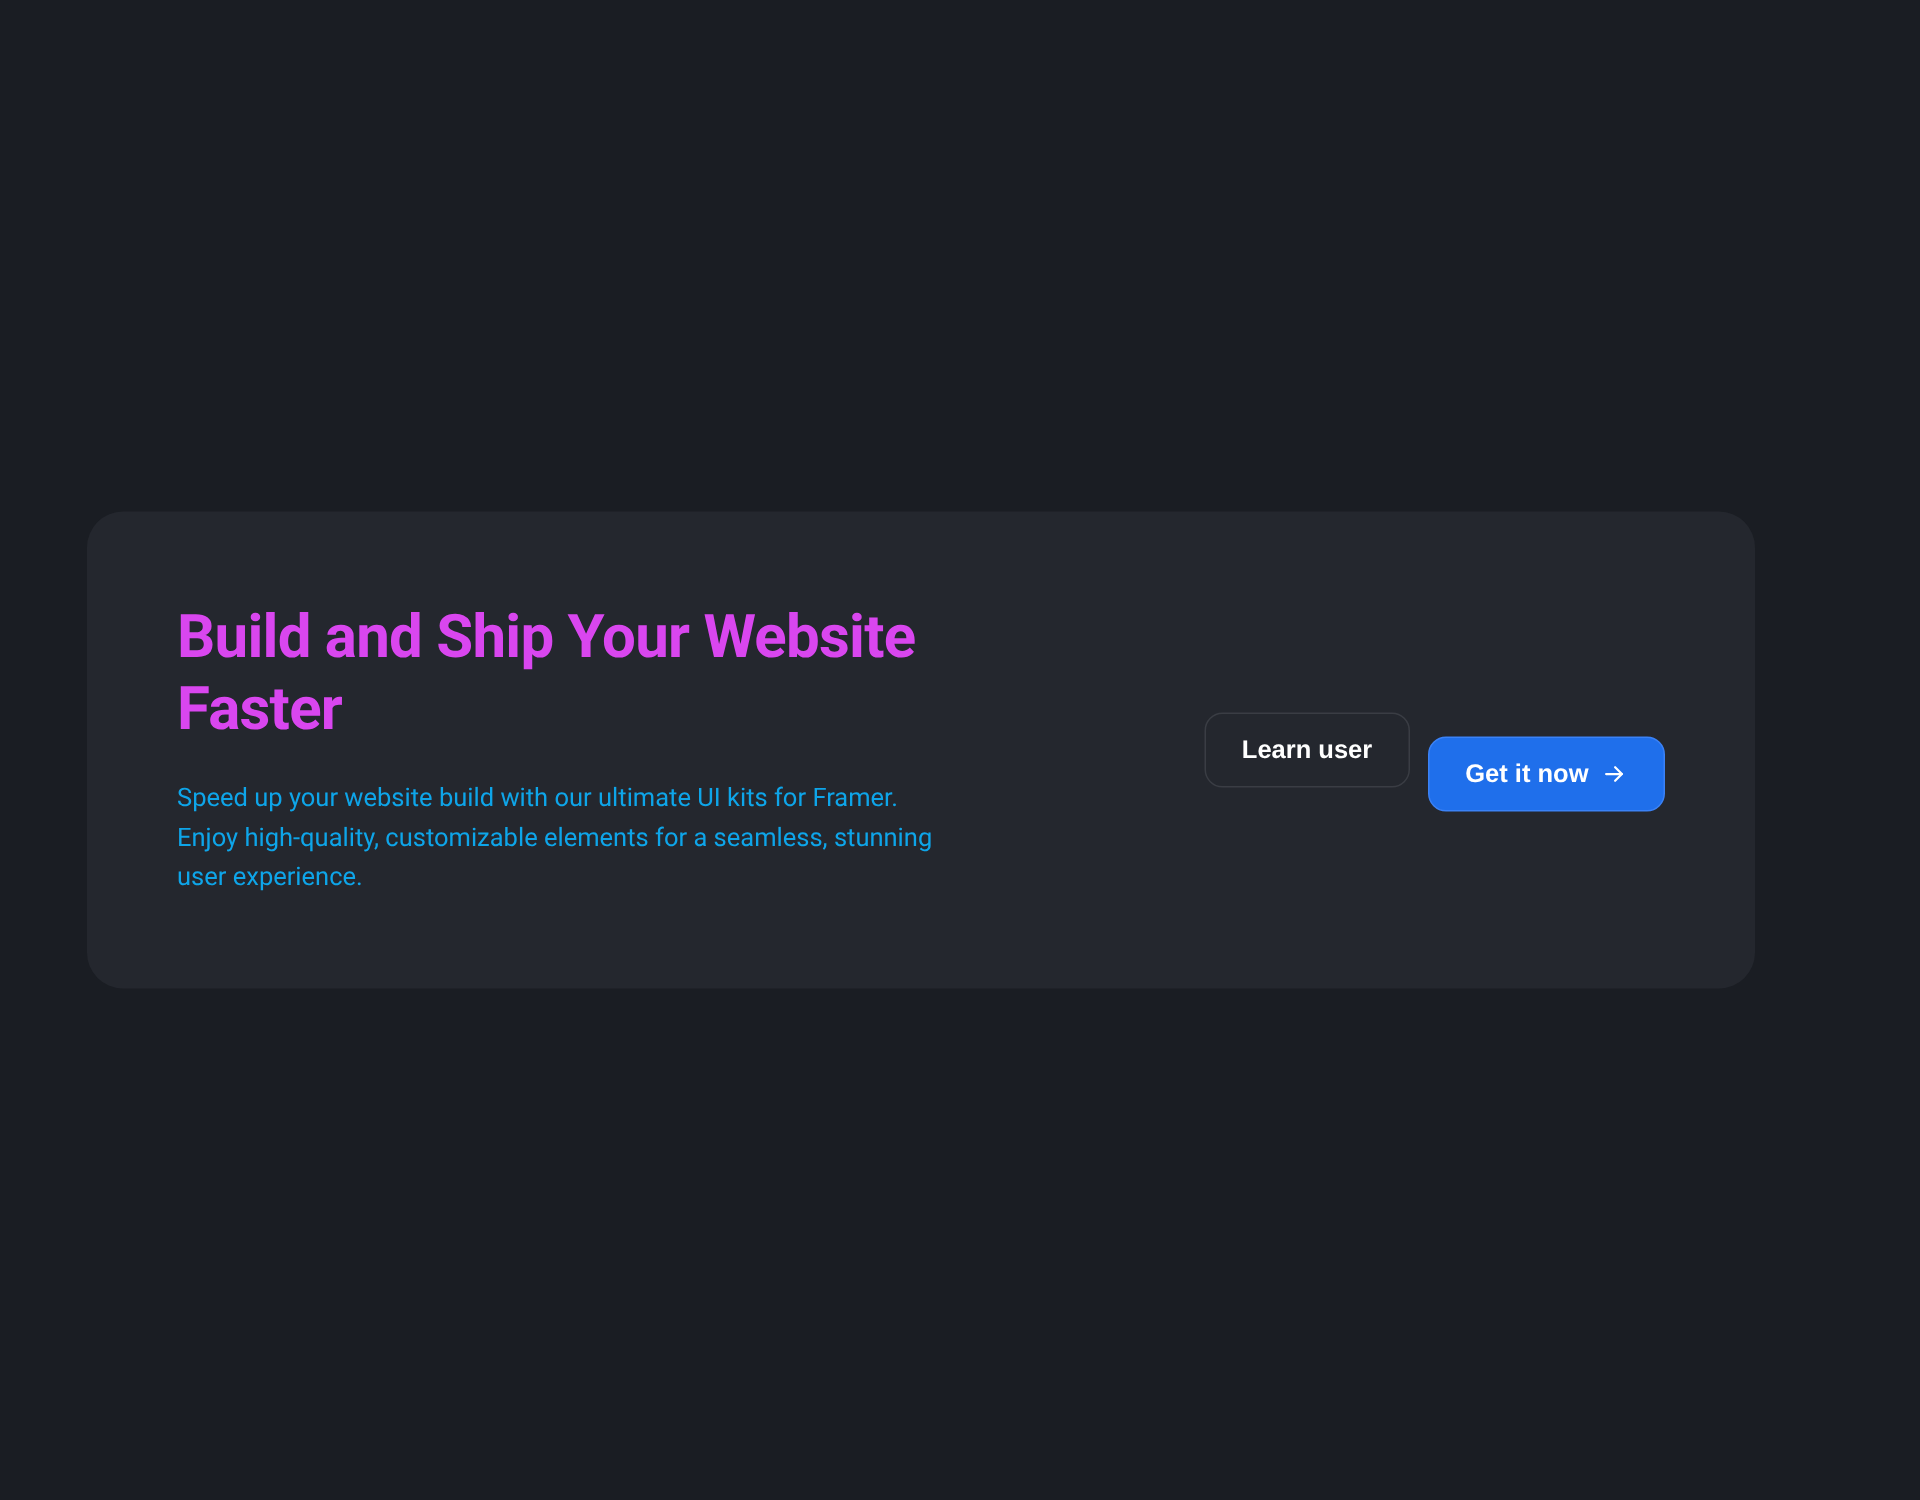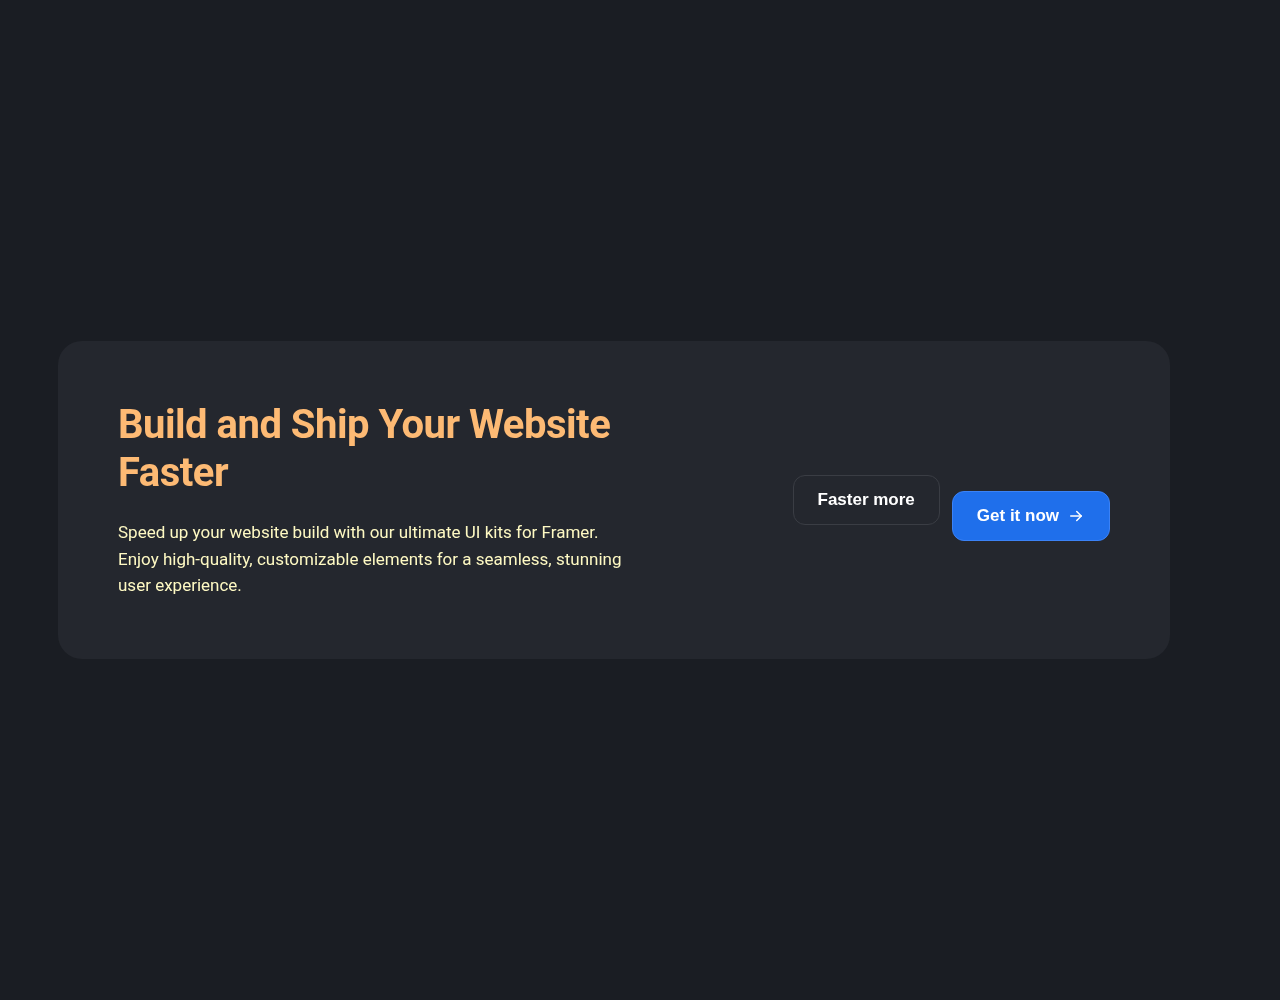--- a/index.html
+++ b/index.html
@@ -30,30 +30,30 @@
       justify-content: space-between;
       gap: 40px;
     }
 
     .cta-content {
       flex: 1;
       max-width: 520px;
     }
 
     .cta-heading {
-      color: #fdba74;
+      color: #d946ef;
       font-size: 40px;
       font-weight: 700;
       line-height: 1.2;
       letter-spacing: -0.5px;
       margin-bottom: 22px;
     }
 
     .cta-description {
-      color: #fef9c3;
+      color: #0ea5e9;
       font-size: 17px;
       line-height: 1.55;
       font-weight: 400;
     }
 
     .cta-actions {
       display: flex;
       gap: 12px;
       align-items: center;
       flex-shrink: 0;
@@ -105,21 +105,21 @@
 </head>
 <body>
 
 <div class="cta-card">
   <div class="cta-content">
     <h1 class="cta-heading">Build and Ship Your Website Faster</h1>
     <p class="cta-description">Speed up your website build with our ultimate UI kits for Framer. Enjoy high-quality, customizable elements for a seamless, stunning user experience.</p>
   </div>
   <div class="cta-actions">
     <button class="btn btn-secondary">
-      <span>Faster more</span>
+      <span>Learn user</span>
     </button>
     <button class="btn btn-primary">
       <span>Get it now</span>
       <span class="arrow-icon">
         <svg viewBox="0 0 24 24">
           <line x1="5" y1="12" x2="19" y2="12"></line>
           <polyline points="13 6 19 12 13 18"></polyline>
         </svg>
       </span>
     </button>

